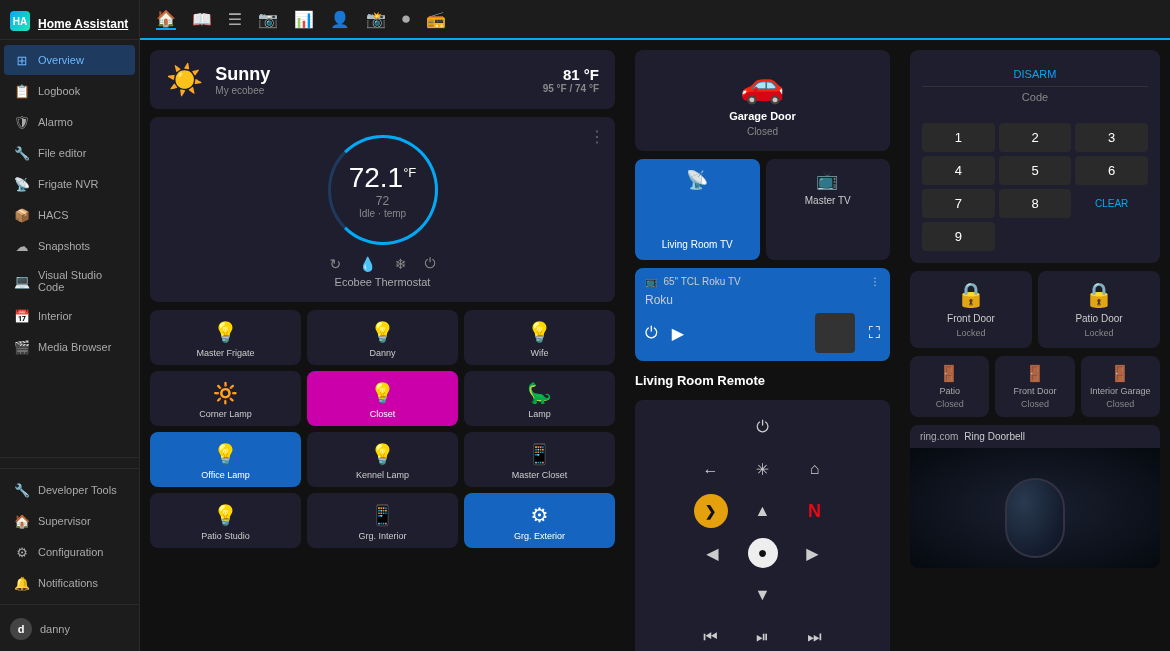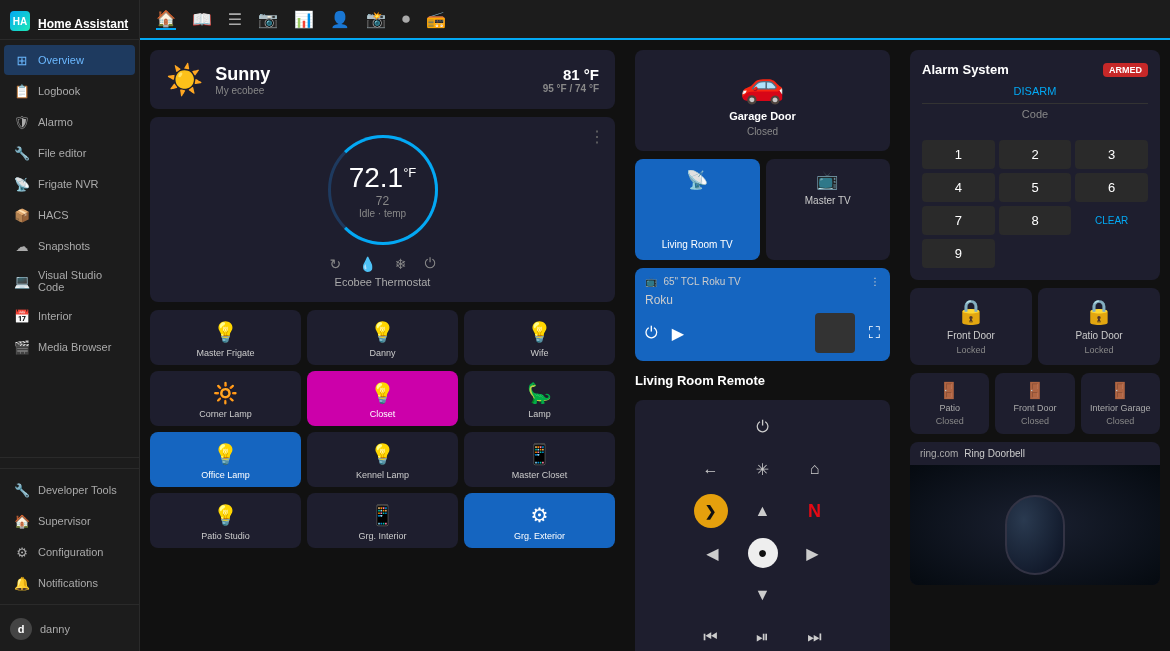--- a/index.html
+++ b/index.html
@@ -344,20 +344,21 @@
       padding: 2px 6px;
       border-radius: 4px;
       font-weight: bold;
     }
     .alarm-disarm {
       text-align: center;
       color: #03a9f4;
       font-size: 11px;
       cursor: pointer;
       margin-bottom: 6px;
+      margin-top: 6px;
     }
     .alarm-divider { height: 1px; background: #333; margin: 4px 0; }
     .alarm-code {
       text-align: center;
       font-size: 11px;
       color: #888;
       margin-bottom: 20px;
     }
     .alarm-keypad {
       display: grid;
@@ -699,24 +700,20 @@
           <span class="remote-btn">🔇</span>
           <span class="remote-btn">🔉</span>
           <span class="remote-btn">🔊</span>
         </div>
       </div>
     </div>
 
     <div class="right-panel">
 
       <div class="alarm-card">
-        <div class="alarm-header">
-          <span class="alarm-title">Alarm System</span>
-          <span class="alarm-badge">ARMED</span>
-        </div>
         <div class="alarm-disarm">DISARM</div>
         <div class="alarm-divider"></div>
         <div class="alarm-code">Code</div>
         <div class="alarm-keypad">
           <button class="keypad-btn">1</button>
           <button class="keypad-btn">2</button>
           <button class="keypad-btn">3</button>
           <button class="keypad-btn">4</button>
           <button class="keypad-btn">5</button>
           <button class="keypad-btn">6</button>

